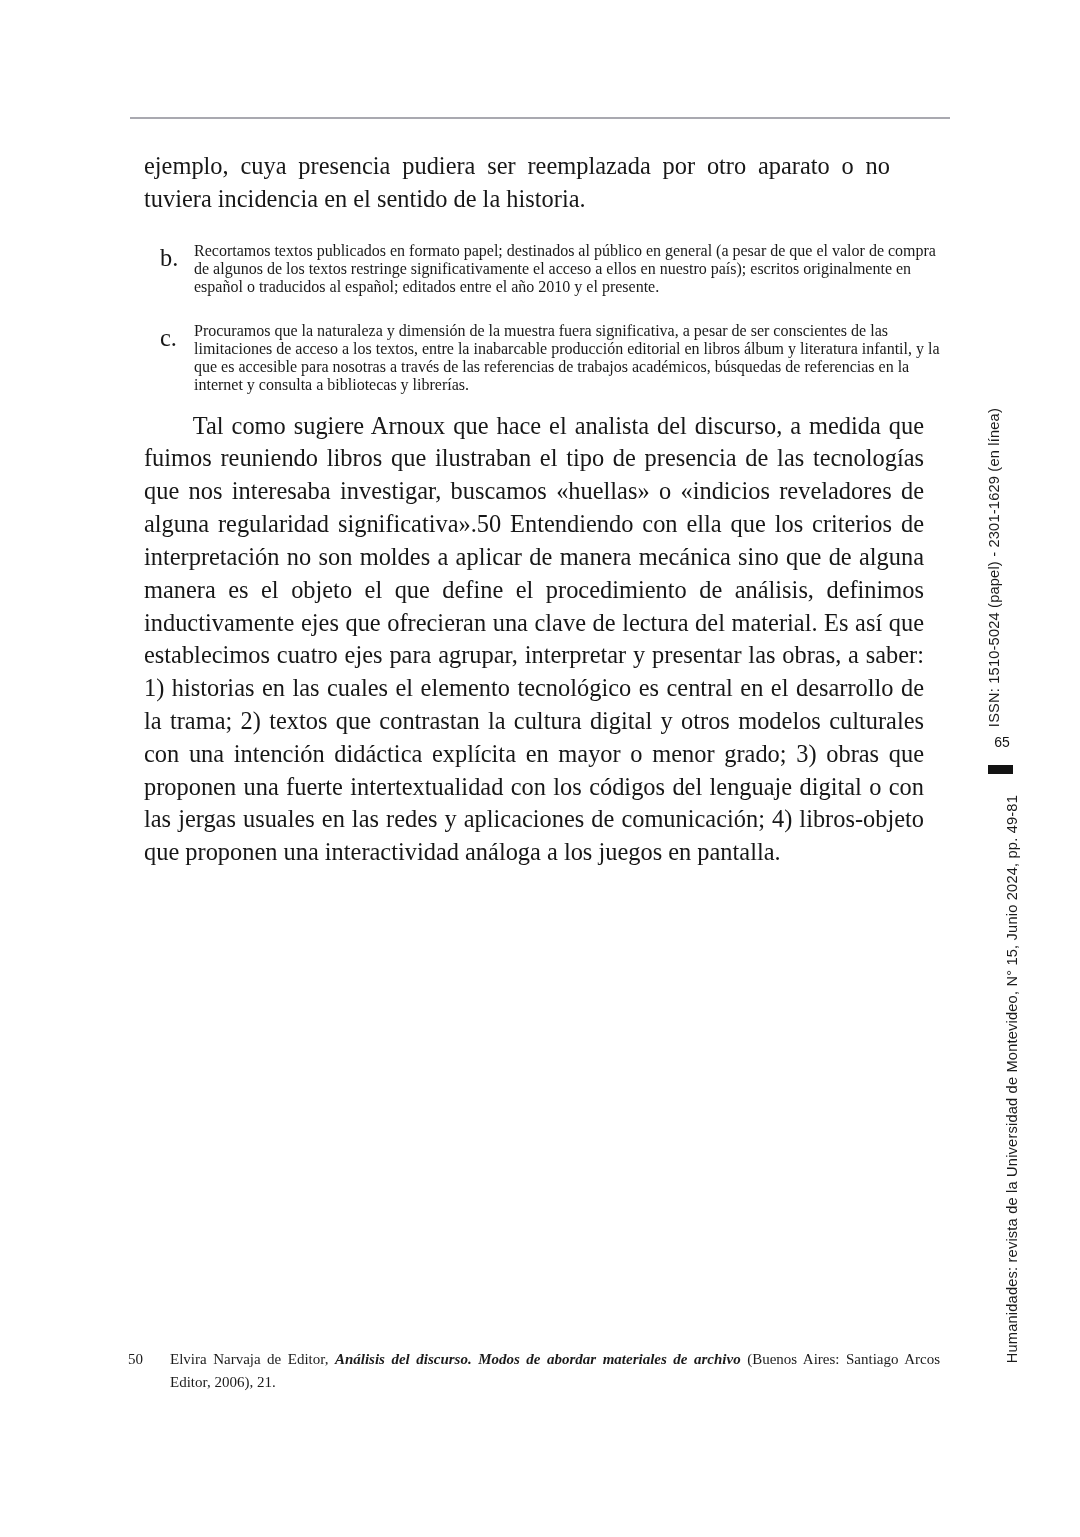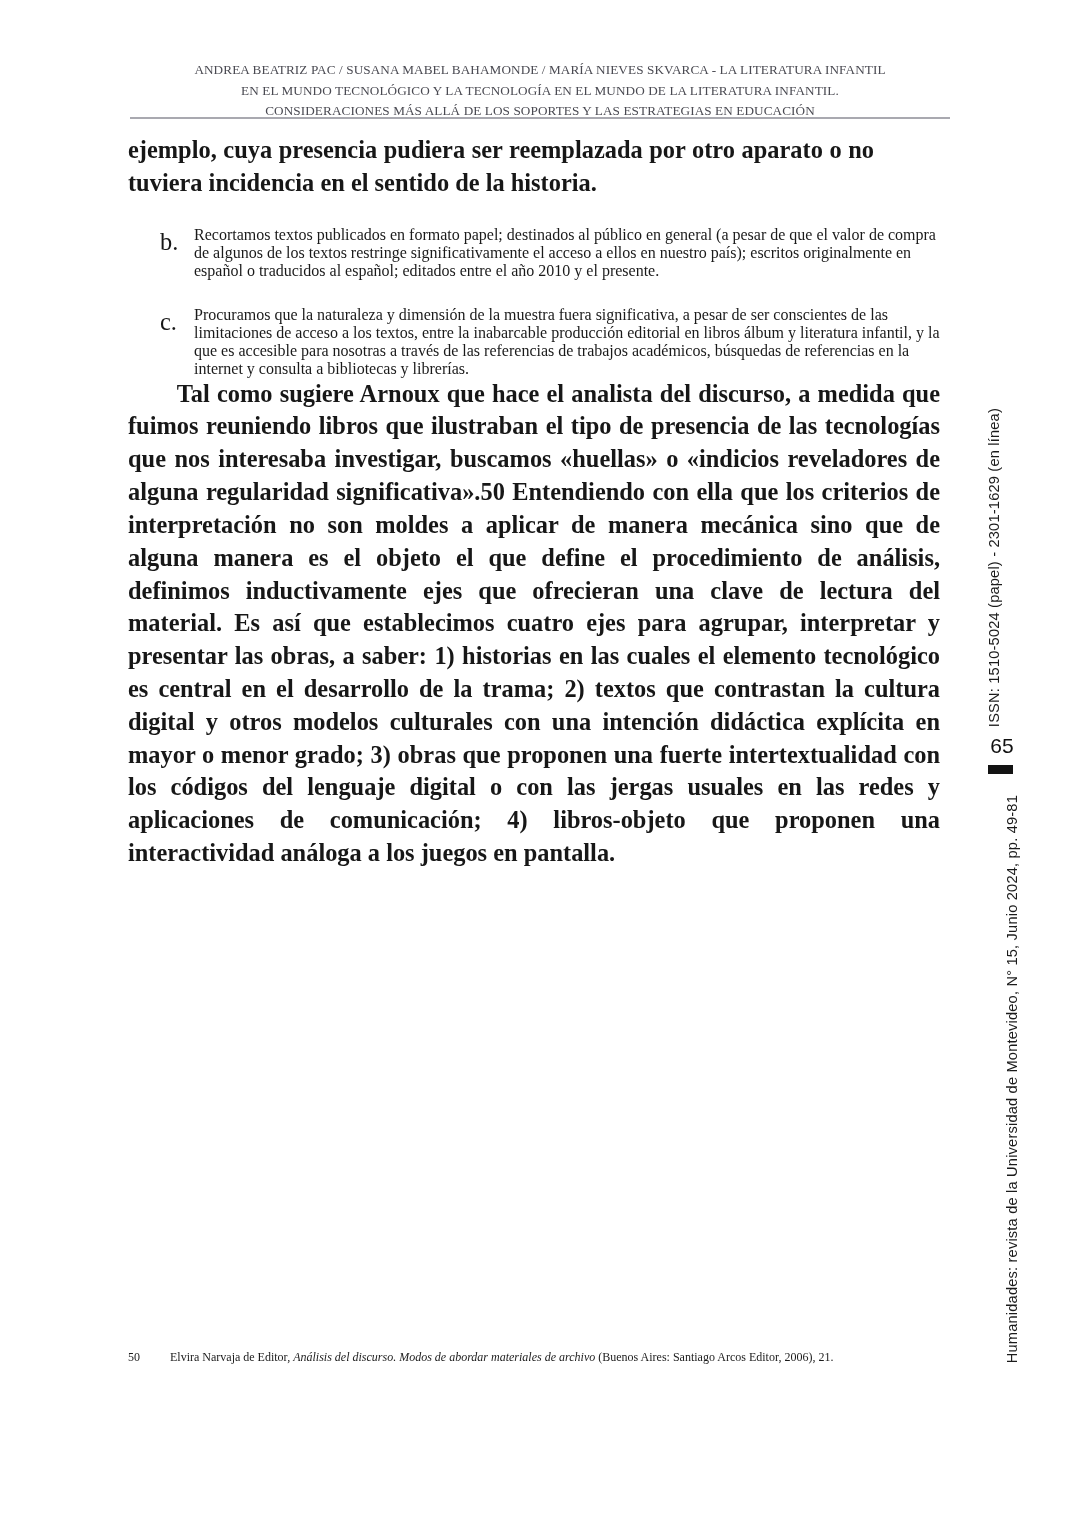--- a/index.html
+++ b/index.html
@@ -48,28 +48,27 @@
 
   
   .column {
     position: absolute;
     top: 134px;
     left: 128px;
     width: 812px;
   }
 
   p.body-text {
-    margin: 0;
+    margin: 16px;
     font-size: 24.4px;
     line-height: 1.345;
     text-align: justify;
     text-justify: inter-word;
     hyphens: none;
     color: #171717;
-    font-weight: bold;
   }
 
   p.indent-first {
     text-indent: 2.0em;
   }
 
   
   .lead-para {
     margin: 0 0 0 66px;
     width: 746px;
@@ -98,33 +97,33 @@
   .gap-above { margin-top: 27px; }
 
   
   .footnote-zone {
     position: absolute;
     left: 128px;
     top: 1348px;
     width: 812px;
   }
   .footnote {
-    font-size: 12px;
+    font-size: 15px;
     line-height: 1.52;
     text-align: justify;
     color: #1b1b1b;
     position: relative;
     padding-left: 42px;
   }
   .footnote .fn-num {
     position: absolute;
     left: 0;
     top: 0;
   }
-  .footnote i { font-style: italic; }
+  .footnote i { font-style: italic; font-weight: bold; }
 
   
   .vertical {
     position: absolute;
     writing-mode: vertical-rl;
     transform: rotate(180deg);
     font-family: "Liberation Sans", "DejaVu Sans", sans-serif;
     font-size: 14.6px;
     letter-spacing: 0.2px;
     color: #1b1b1b;
@@ -139,40 +138,37 @@
     top: 795px;
   }
 
   .folio {
     position: absolute;
     left: 979px;
     top: 734px;
     width: 46px;
     text-align: center;
     font-family: "Liberation Sans", "DejaVu Sans", sans-serif;
-    font-size: 21px;
+    font-size: 14px;
     color: #111111;
   }
   .folio-rule {
     position: absolute;
     left: 988px;
     top: 765px;
     width: 25px;
     height: 9px;
     background: #131313;
   }
 </style>
 </head>
 <body>
 
 <div class="page">
 
-  <div class="running-head">ANDREA BEATRIZ PAC / SUSANA MABEL BAHAMONDE  / MARÍA NIEVES SKVARCA - LA LITERATURA INFANTIL
-EN EL MUNDO TECNOLÓGICO Y LA TECNOLOGÍA EN EL MUNDO DE LA LITERATURA INFANTIL.
-CONSIDERACIONES MÁS ALLÁ DE LOS SOPORTES Y LAS ESTRATEGIAS EN EDUCACIÓN</div>
   <div class="head-rule"></div>
 
   <div class="column">
 
     <p class="body-text lead-para">ejemplo, cuya presencia pudiera ser reemplazada por otro aparato o no tuviera incidencia en el sentido de la historia.</p>
 
     <ol class="lettered">
       <li>
         <span class="marker">b.</span>
         <span class="body-text" style="display:block">Recortamos textos publicados en formato papel; destinados al público en general (a pesar de que el valor de compra de algunos de los textos restringe significativamente el acceso a ellos en nuestro país); escritos originalmente en español o traducidos al español; editados entre el año 2010 y el presente.</span>

